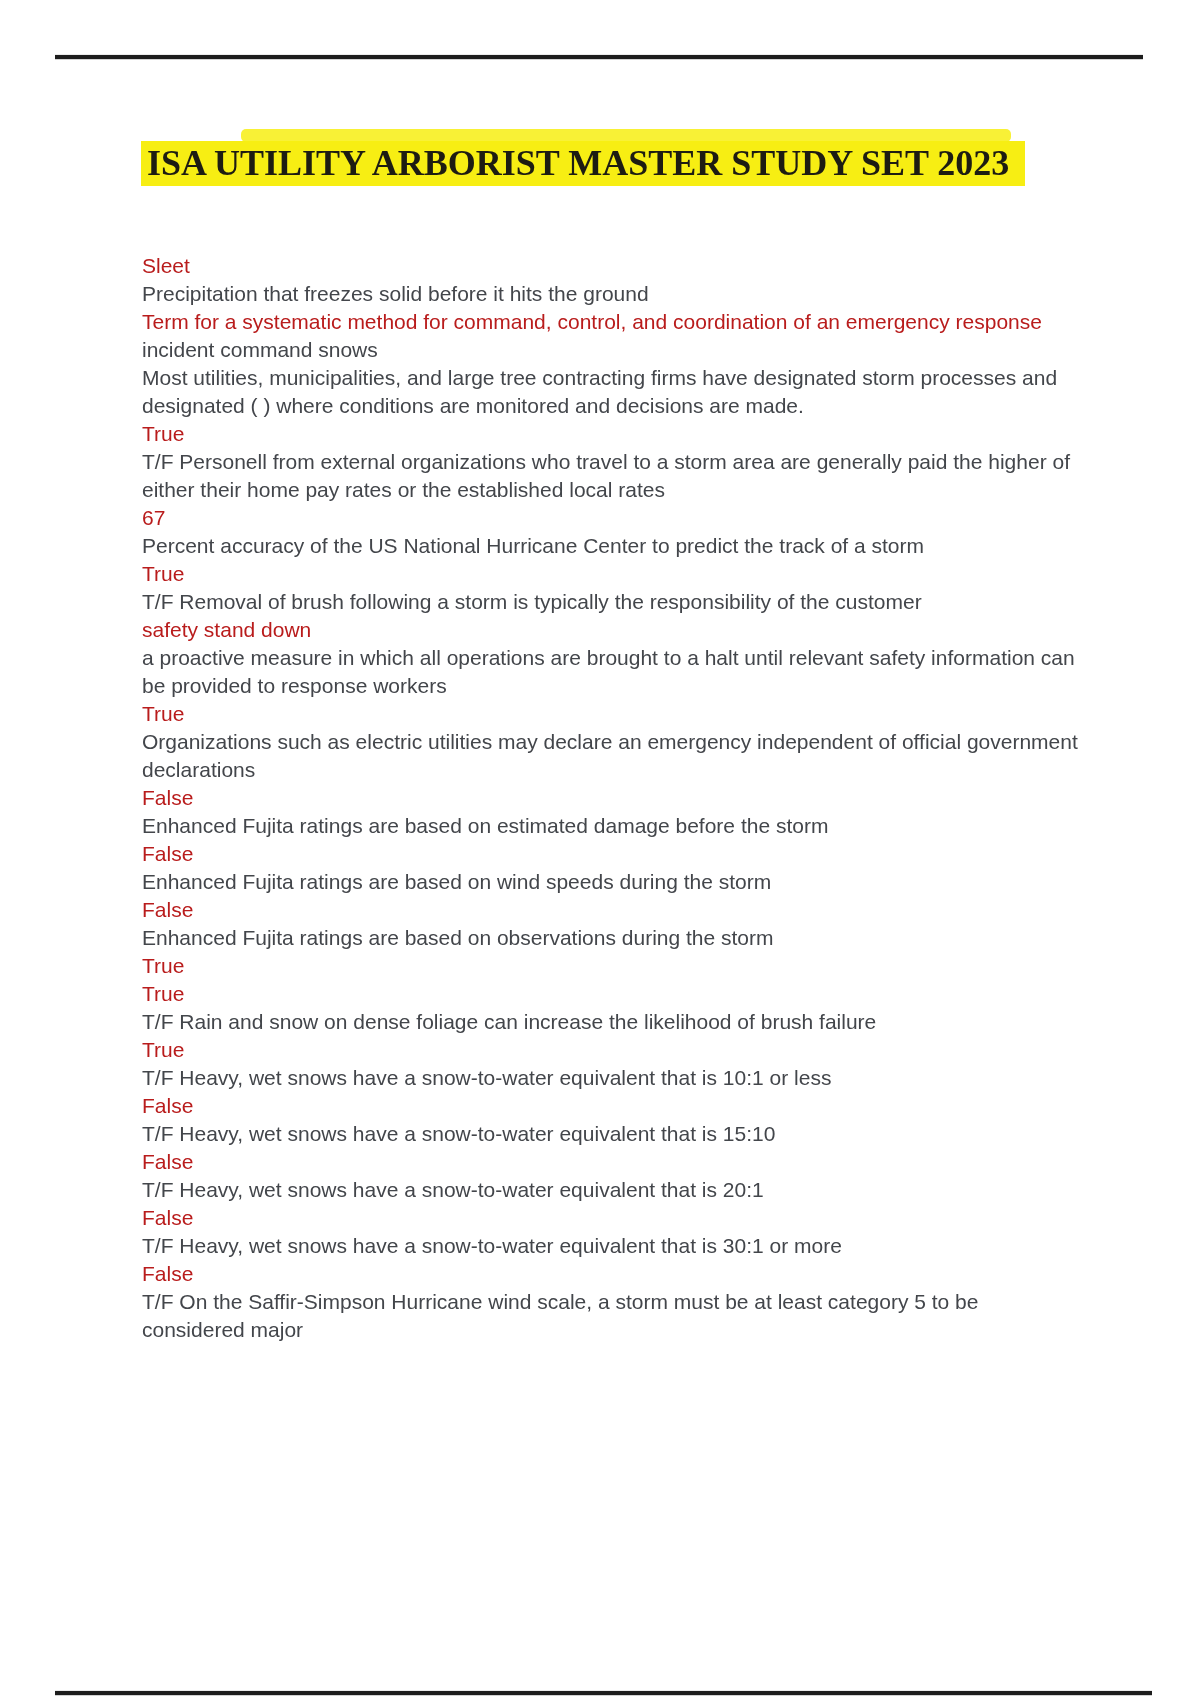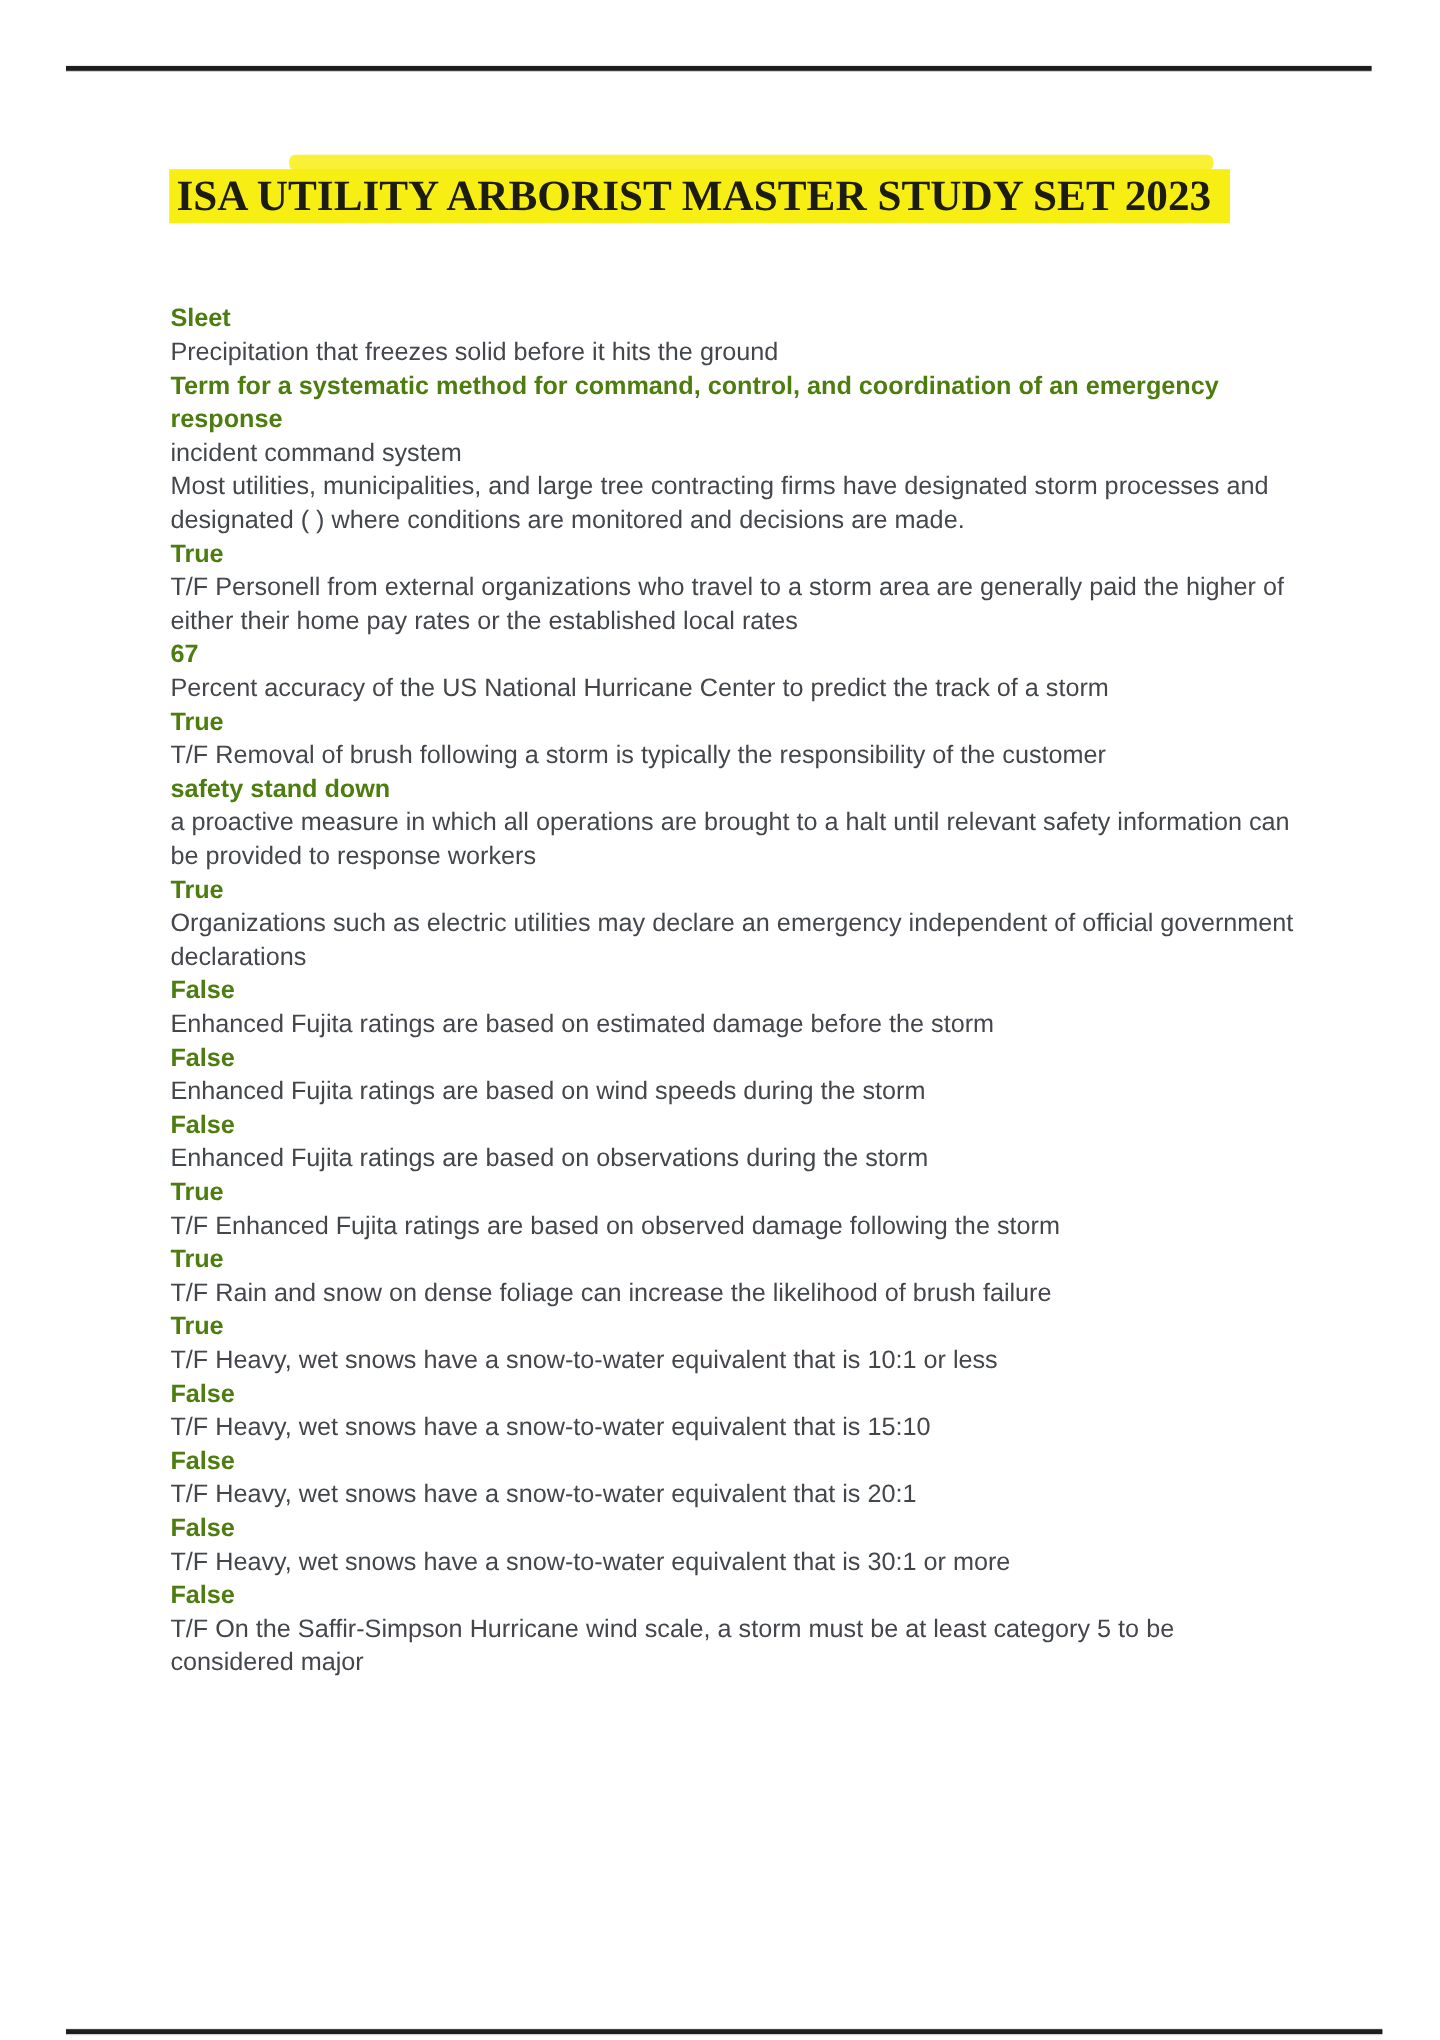--- a/index.html
+++ b/index.html
@@ -64,22 +64,22 @@
   .qa-list {
     position: absolute;
     left: 142px;
     top: 252px;
     width: 938px;
     font-size: 21px;
     line-height: 28px;
     color: #43464b;
   }
   .qa-term {
-    font-weight: bold;
-    color: #4d7c0f;
+    font-weight: normal;
+    color: #b91c1c;
   }
   .qa-definition {
     font-weight: normal;
   }
 </style>
 </head>
 <body>
 
 <div class="page">
 
@@ -87,40 +87,39 @@
 
   <h1 class="title-block">
     <span class="title-smear"></span>
     <div class="title-line"><span class="hl hl-1">ISA UTILITY ARBORIST MASTER STUDY SET 2023</span></div>
   </h1>
 
   <div class="qa-list" id="qa-list">
       <div class="qa-term">Sleet</div>
       <div class="qa-definition">Precipitation that freezes solid before it hits the ground</div>
       <div class="qa-term">Term for a systematic method for command, control, and coordination of an emergency response</div>
-      <div class="qa-definition">incident command system</div>
+      <div class="qa-definition">incident command snows</div>
       <div class="qa-definition">Most utilities, municipalities, and large tree contracting firms have designated storm processes and designated ( ) where conditions are monitored and decisions are made.</div>
       <div class="qa-term">True</div>
       <div class="qa-definition">T/F Personell from external organizations who travel to a storm area are generally paid the higher of either their home pay rates or the established local rates</div>
       <div class="qa-term">67</div>
       <div class="qa-definition">Percent accuracy of the US National Hurricane Center to predict the track of a storm</div>
       <div class="qa-term">True</div>
       <div class="qa-definition">T/F Removal of brush following a storm is typically the responsibility of the customer</div>
       <div class="qa-term">safety stand down</div>
       <div class="qa-definition">a proactive measure in which all operations are brought to a halt until relevant safety information can be provided to response workers</div>
       <div class="qa-term">True</div>
       <div class="qa-definition">Organizations such as electric utilities may declare an emergency independent of official government declarations</div>
       <div class="qa-term">False</div>
       <div class="qa-definition">Enhanced Fujita ratings are based on estimated damage before the storm</div>
       <div class="qa-term">False</div>
       <div class="qa-definition">Enhanced Fujita ratings are based on wind speeds during the storm</div>
       <div class="qa-term">False</div>
       <div class="qa-definition">Enhanced Fujita ratings are based on observations during the storm</div>
       <div class="qa-term">True</div>
-      <div class="qa-definition">T/F Enhanced Fujita ratings are based on observed damage following the storm</div>
       <div class="qa-term">True</div>
       <div class="qa-definition">T/F Rain and snow on dense foliage can increase the likelihood of brush failure</div>
       <div class="qa-term">True</div>
       <div class="qa-definition">T/F Heavy, wet snows have a snow-to-water equivalent that is 10:1 or less</div>
       <div class="qa-term">False</div>
       <div class="qa-definition">T/F Heavy, wet snows have a snow-to-water equivalent that is 15:10</div>
       <div class="qa-term">False</div>
       <div class="qa-definition">T/F Heavy, wet snows have a snow-to-water equivalent that is 20:1</div>
       <div class="qa-term">False</div>
       <div class="qa-definition">T/F Heavy, wet snows have a snow-to-water equivalent that is 30:1 or more</div>

